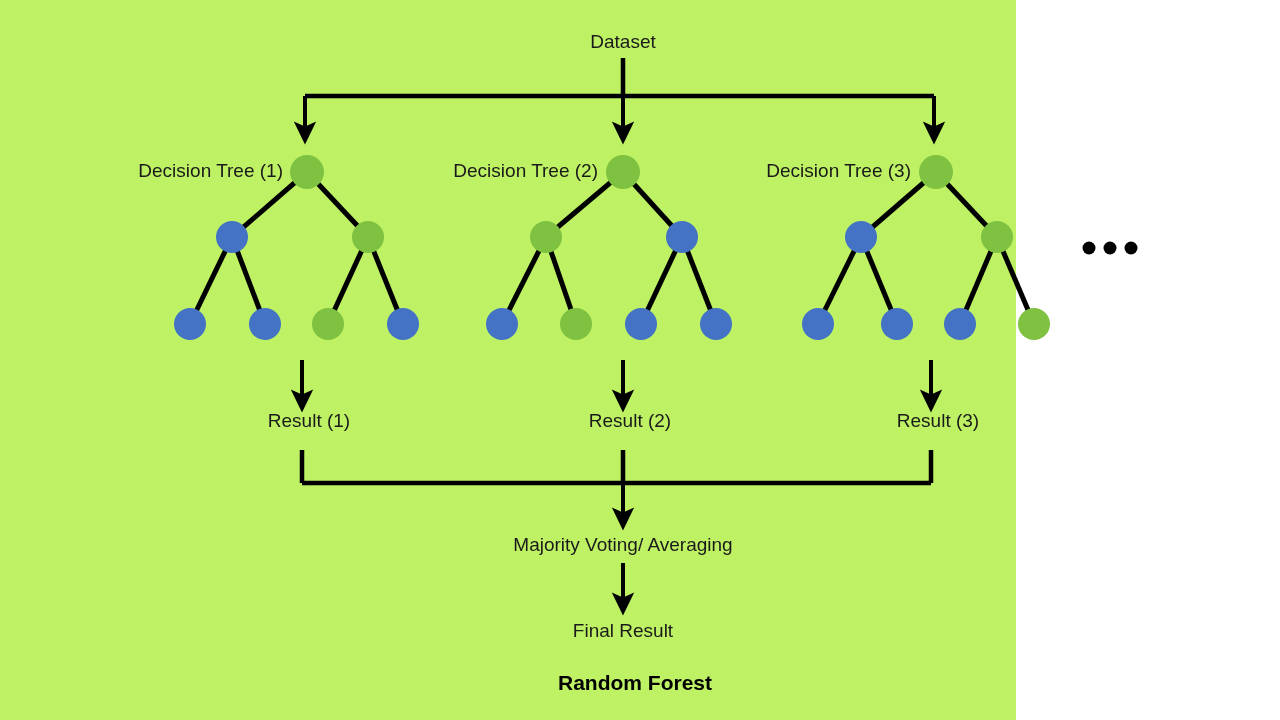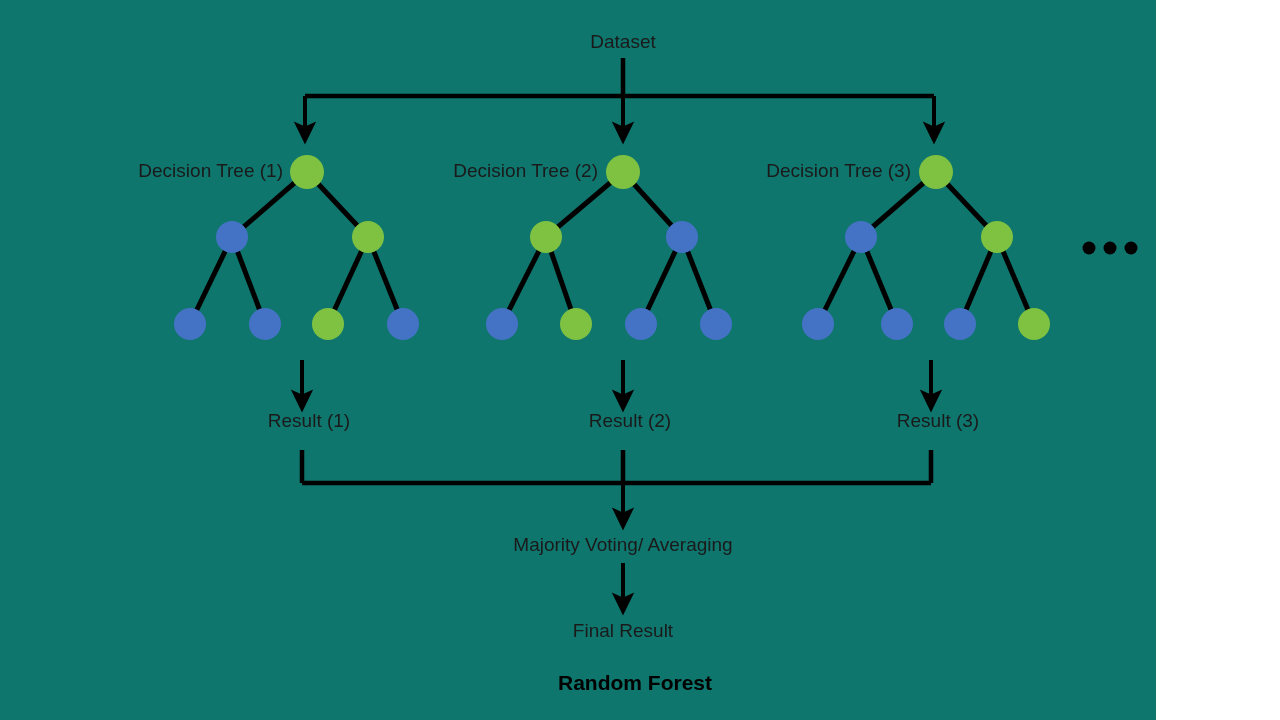--- a/index.html
+++ b/index.html
@@ -9,23 +9,23 @@
   }
   body {
     width: 1280px;
     height: 720px;
     overflow: hidden;
     font-family: "Liberation Sans", sans-serif;
     color: #1a1a1a;
   }
   #canvas {
     position: relative;
-    width: 1156px;
+    width: 1016px;
     height: 720px;
-    background: #0f766e;
+    background: #bef264;
   }
   svg#diagram {
     position: absolute;
     left: 0;
     top: 0;
     width: 1280px;
     height: 720px;
     display: block;
   }
   .lbl {

